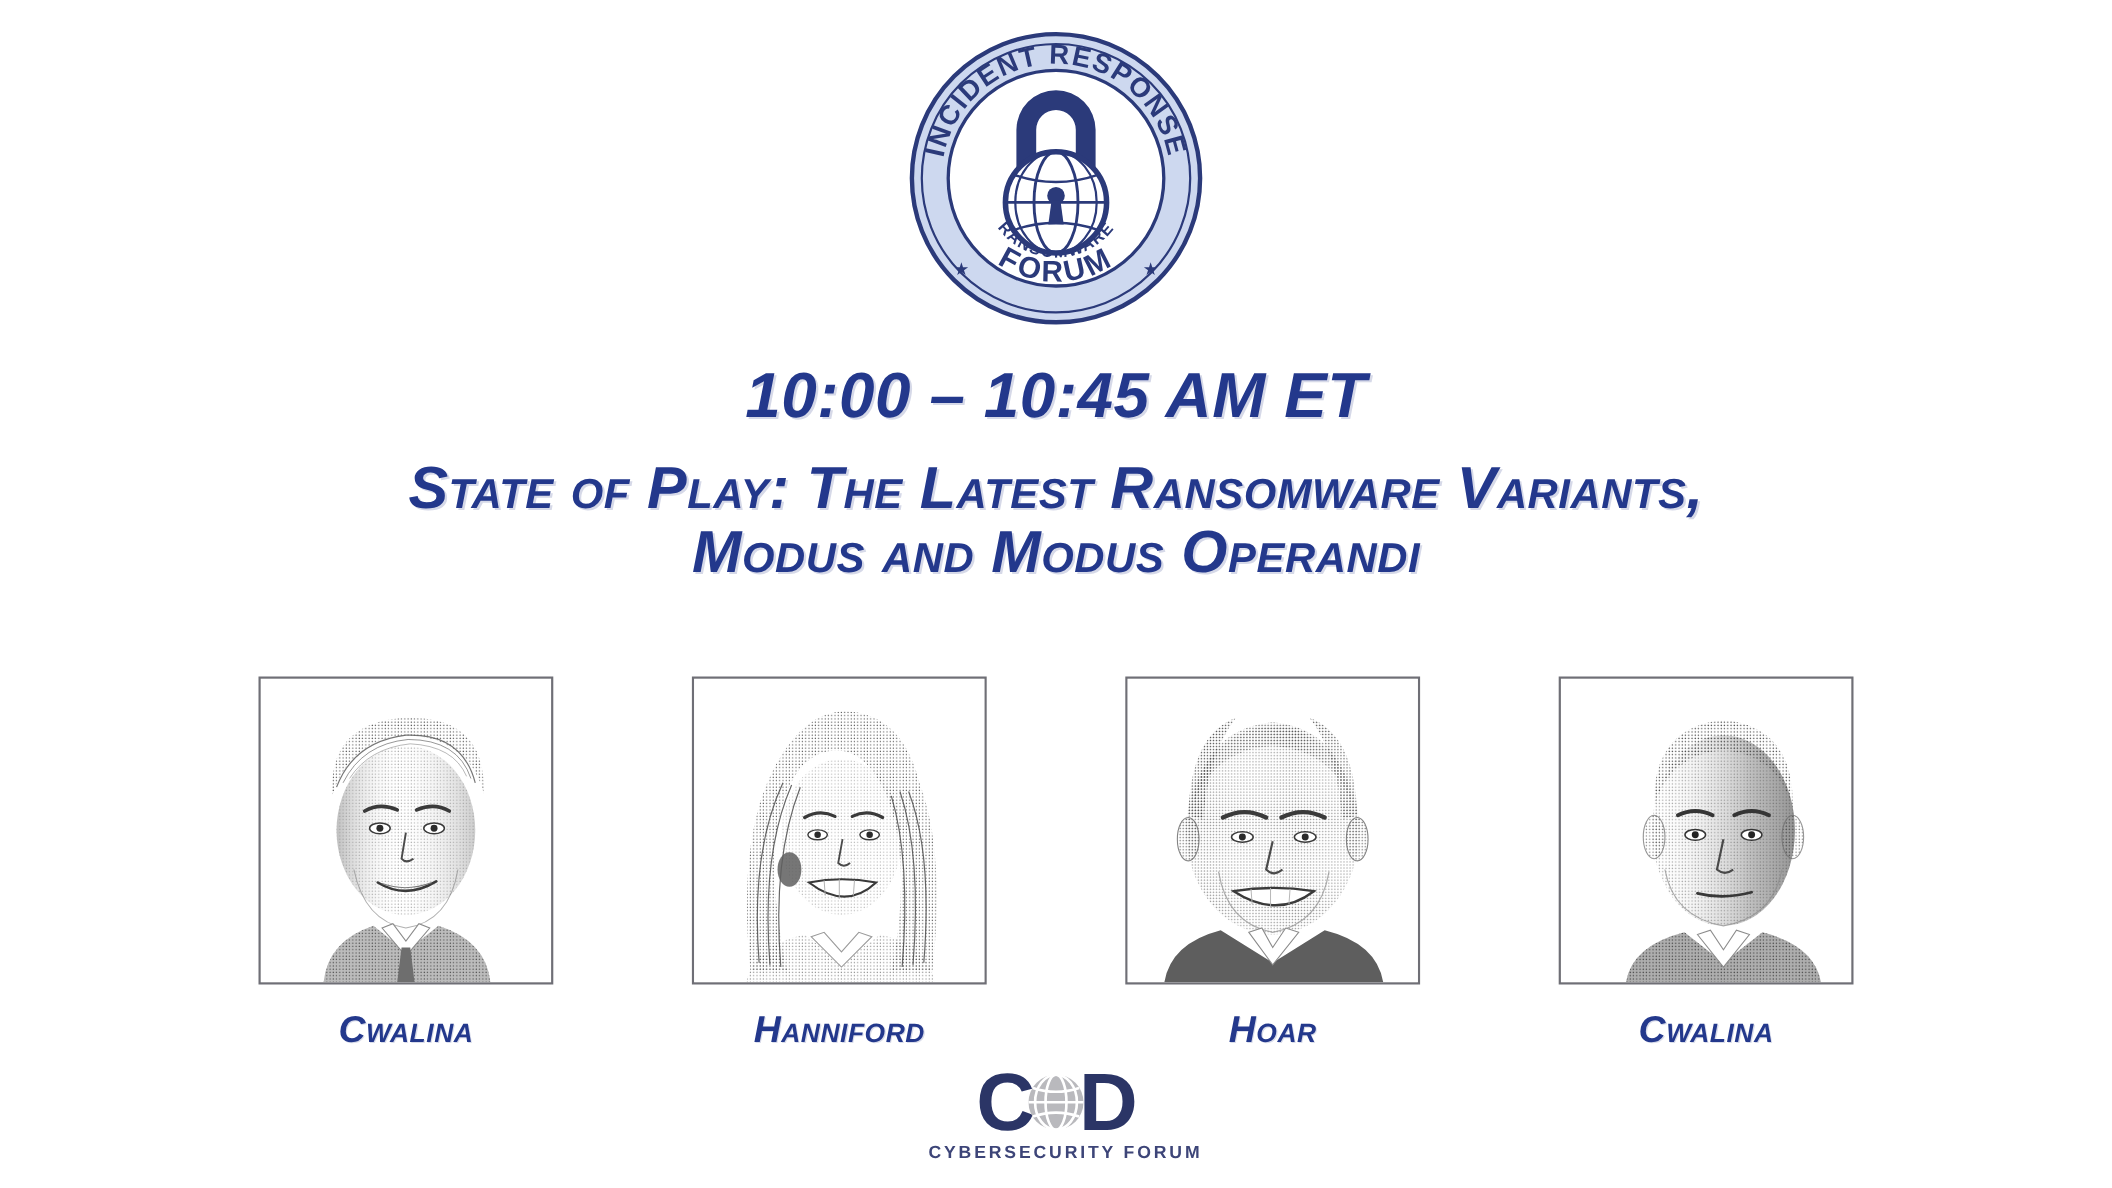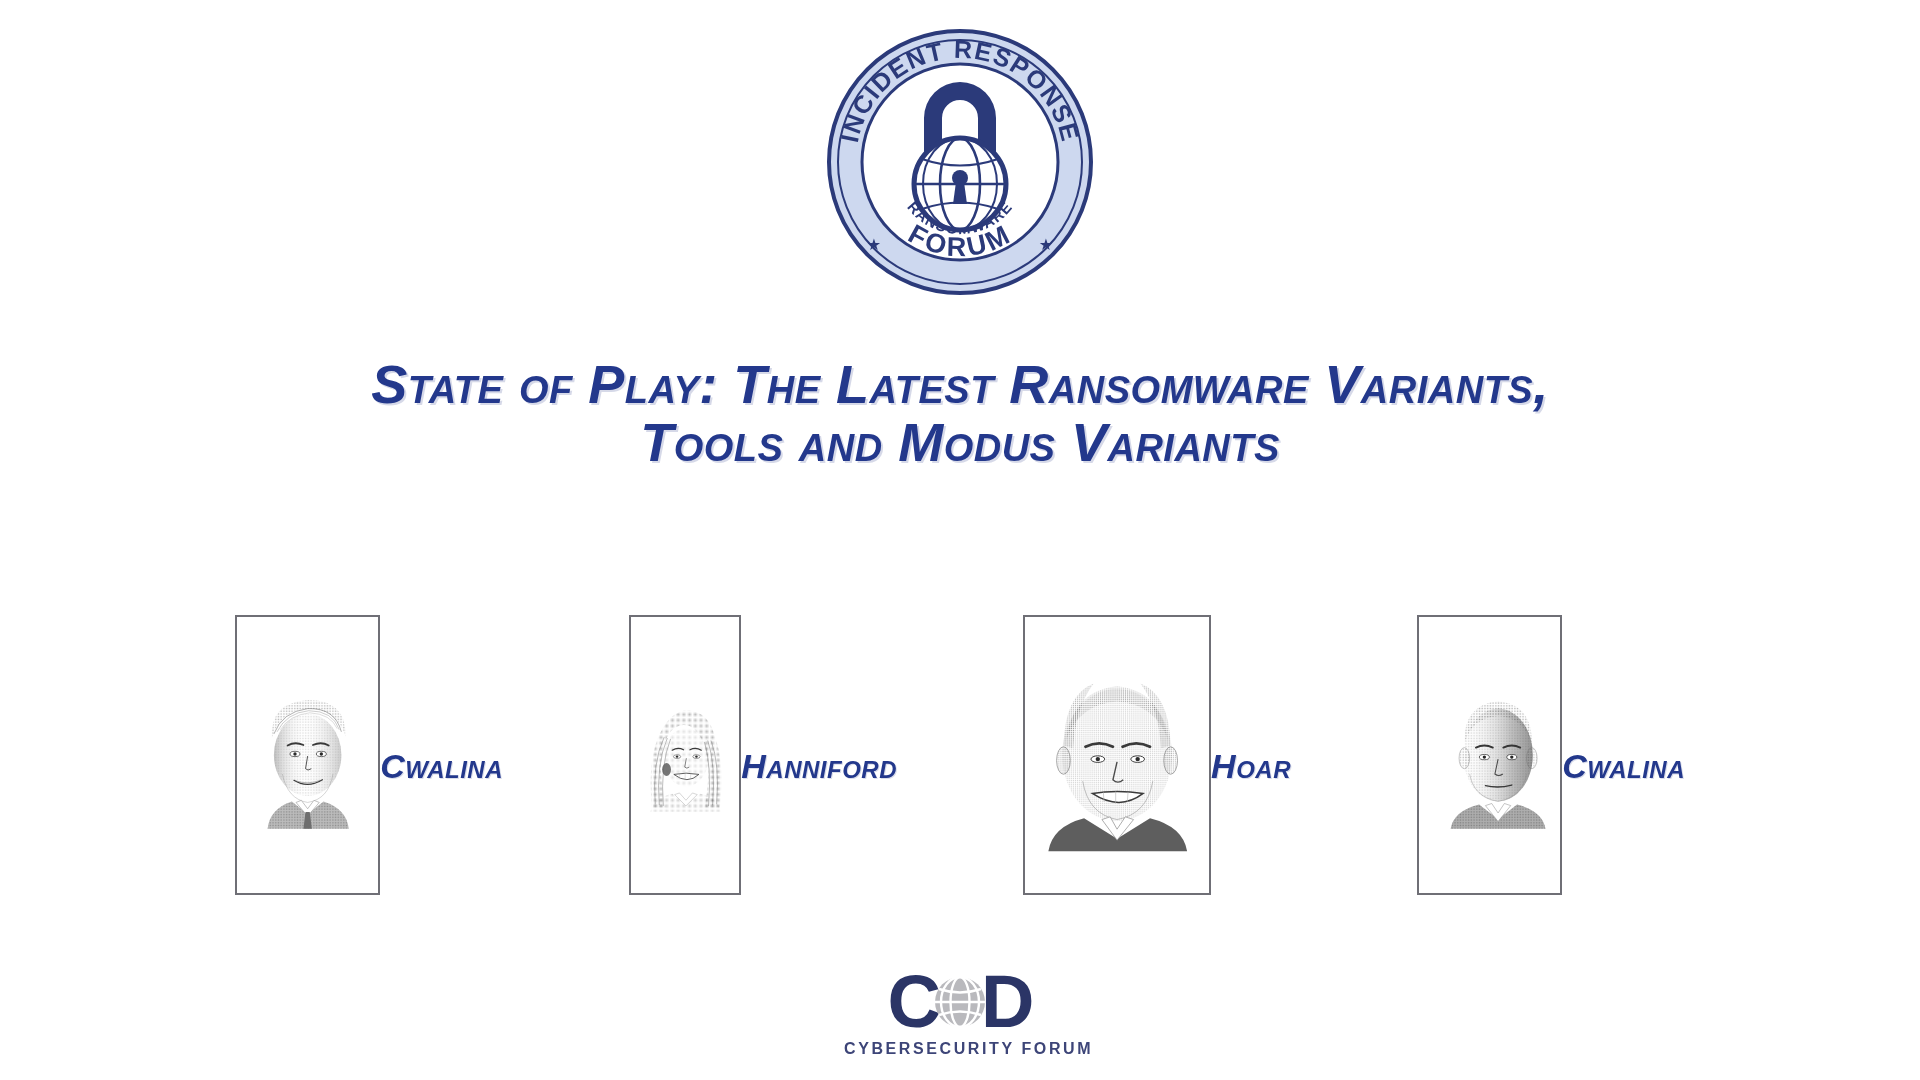--- a/index.html
+++ b/index.html
@@ -73,21 +73,21 @@
     top: 615px;
     width: 1920px;
     display: flex;
     justify-content: center;
     align-items: flex-start;
     gap: 126px;
   }
   .speaker {
     width: 268px;
     display: flex;
-    flex-direction: row;
+    flex-direction: column;
     align-items: center;
   }
   .portrait-frame {
     width: 268px;
     height: 280px;
     border: 2px solid #6f6f76;
     background: #ffffff;
     box-sizing: border-box;
     overflow: hidden;
     position: relative;
@@ -192,22 +192,23 @@
         <path d="M 96 131 Q 134 144 172 131" fill="none" stroke="#2b3a7a" stroke-width="2.2"></path>
         <path d="M 96 181 Q 134 168 172 181" fill="none" stroke="#2b3a7a" stroke-width="2.2"></path>
 
         <circle cx="134" cy="150" r="8" fill="#2b3a7a"></circle>
         <path d="M 130 154 L 138 154 L 141 176 L 127 176 Z" fill="#2b3a7a"></path>
       </g>
     </svg>
   </div>
 
   <div class="title-block">
+    <div class="time-line">10:00 – 10:45 AM ET</div>
     <div class="topic-line l1">State of Play: The Latest Ransomware Variants,</div>
-    <div class="topic-line l2">Tools and Modus Variants</div>
+    <div class="topic-line l2">Modus and Modus Operandi</div>
   </div>
 
   <div class="speakers">
 
     <div class="speaker">
       <div class="portrait-frame">
         <svg viewBox="0 0 268 280" xmlns="http://www.w3.org/2000/svg" aria-hidden="true">
           <defs>
             <pattern id="stipA" width="3" height="3" patternUnits="userSpaceOnUse">
               <circle cx="1" cy="1" r="0.62" fill="#4a4a4a"></circle>

